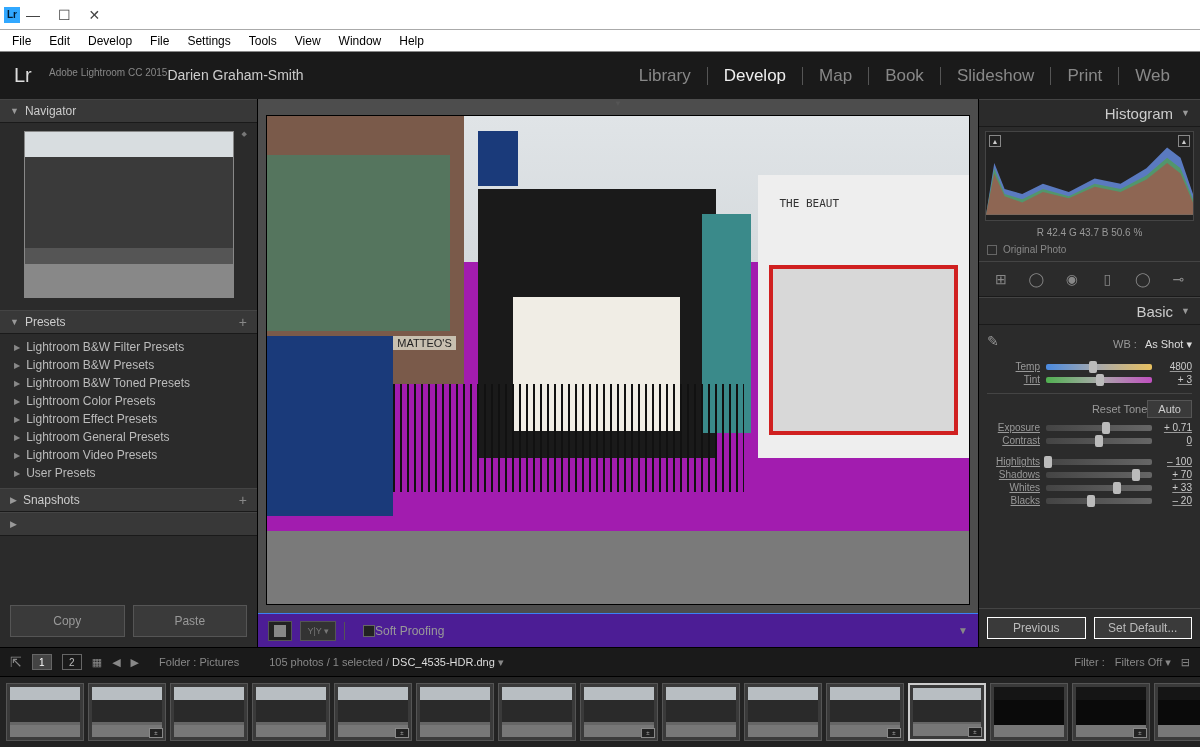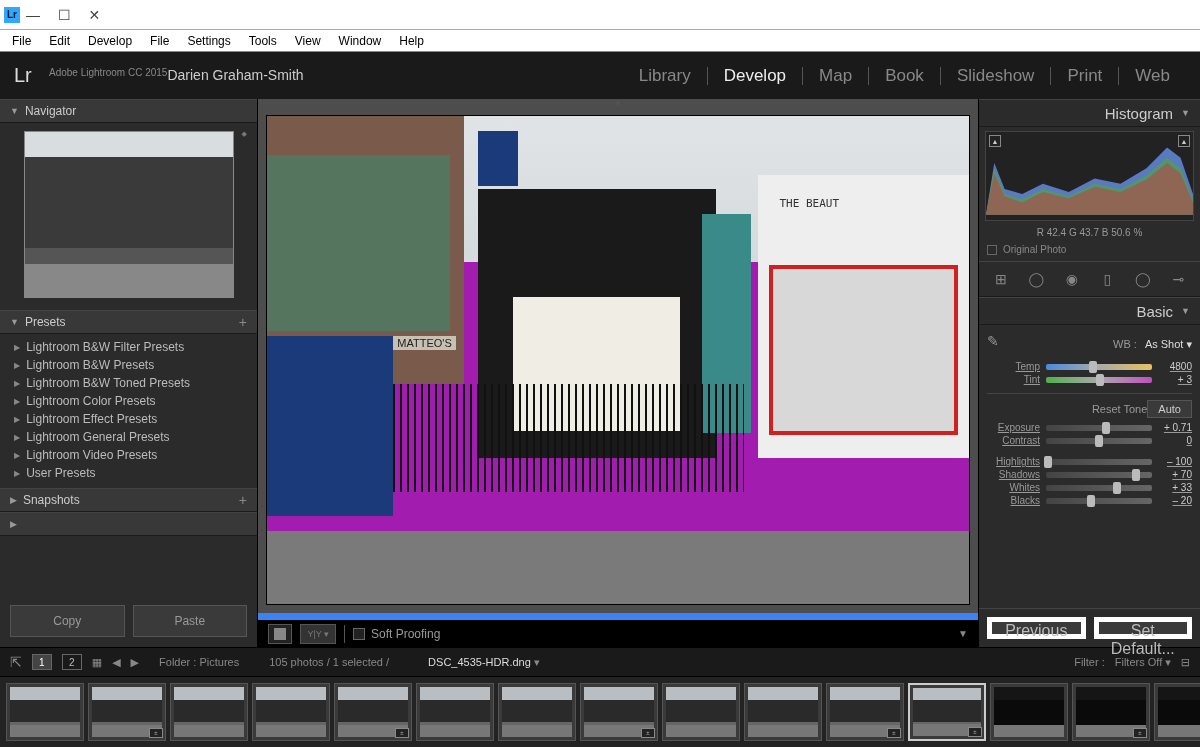--- a/index.html
+++ b/index.html
@@ -66,25 +66,25 @@
 .canvas .darkshop .window { position: absolute; top: 40%; left: 15%; width: 70%; height: 50%; background: #f0ede5; }
 .canvas .tealdoor { position: absolute; top: 20%; left: 62%; width: 7%; height: 45%; background: #3a8a8a; }
 .canvas .whiteshop { position: absolute; top: 12%; right: 0; width: 30%; height: 58%; background: #eee; }
 .canvas .whiteshop .redframe { position: absolute; top: 32%; left: 5%; right: 5%; height: 60%; border: 4px solid #d02020; background: #d8d8d8; }
 .canvas .whiteshop .signtext { position: absolute; top: 8%; left: 10%; font-size: 11px; color: #333; font-family: monospace; }
 .canvas .blue-container { position: absolute; top: 45%; left: 0; width: 18%; height: 37%; background: #1a3a7a; }
 .canvas .railing { position: absolute; top: 55%; left: 18%; width: 50%; height: 22%; background: repeating-linear-gradient(90deg, #111 0 2px, transparent 2px 7px); }
 .canvas .road { position: absolute; bottom: 0; left: 0; right: 0; height: 15%; background: #7a7a7a; }
 .canvas .matteos { position: absolute; top: 45%; left: 18%; font-size: 11px; color: #222; background: #c8c0b0; padding: 1px 4px; }
 
-.toolbar { height: 34px; background: #000000; border-top: 7px solid #3b82f6; display: flex; align-items: center; padding: 0 10px; gap: 8px; }
+.toolbar { height: 34px; background: #4c1d95; border-top: 1px solid #3b82f6; display: flex; align-items: center; padding: 0 10px; gap: 8px; }
 .loupe-btn { width: 24px; height: 20px; background: #222; border: 1px solid #555; display: flex; align-items: center; justify-content: center; cursor: pointer; }
 .loupe-btn .inner { width: 12px; height: 12px; background: #888; }
 .compare-btn { width: 36px; height: 20px; background: #333; border: 1px solid #555; display: flex; align-items: center; justify-content: center; gap: 2px; cursor: pointer; color: #777; font-size: 9px; }
-.soft-proof { display: flex; align-items: center; gap: 6px; color: #999; }
+.soft-proof { display: flex; align-items: center; gap: 0; color: #999; margin-left: 10px; }
 .soft-proof .checkbox { width: 12px; height: 12px; border: 1px solid #666; background: #222; cursor: pointer; }
 .toolbar .tri-down { margin-left: auto; color: #888; font-size: 10px; cursor: pointer; }
 
 
 .histogram-box { margin: 4px 6px; height: 90px; background: #222; border: 1px solid #444; position: relative; overflow: hidden; }
 .histogram-box svg { position: absolute; inset: 0; }
 .hist-clip-l, .hist-clip-r { position: absolute; top: 3px; width: 12px; height: 12px; border: 1px solid #888; display: flex; align-items: center; justify-content: center; font-size: 7px; color: #ccc; cursor: pointer; }
 .hist-clip-l { left: 3px; }
 .hist-clip-r { right: 3px; }
 .hist-rgb { text-align: center; font-size: 10px; color: #999; margin: 2px 0 4px; }
@@ -112,29 +112,29 @@
 .slider-row .track { flex: 1; height: 6px; background: linear-gradient(90deg, #444, #666); border-radius: 2px; position: relative; cursor: pointer; }
 .slider-row .track.temp { background: linear-gradient(90deg, #4a8ae0, #aaa, #e8c060); }
 .slider-row .track.tint { background: linear-gradient(90deg, #50b050, #aaa, #c050c0); }
 .slider-row .thumb { position: absolute; top: -3px; width: 8px; height: 12px; background: #bbb; border-radius: 2px; transform: translateX(-50%); }
 .slider-row .val { flex: 0 0 34px; text-align: right; font-size: 10px; color: #ccc; }
 .reset-tone-row { display: flex; align-items: center; margin: 8px 0 4px; border-top: 1px solid #444; padding-top: 6px; }
 .reset-tone-row .label { flex: 1; text-align: right; cursor: pointer; }
 .reset-tone-row .auto-btn { padding: 2px 10px; background: #3a3a3a; border: 1px solid #555; color: #ccc; cursor: pointer; font-size: 11px; }
 
 .prev-default { display: flex; gap: 8px; padding: 8px; margin-top: auto; border-top: 1px solid #444; }
-.prev-default button { flex: 1; height: 22px; background: #3a3a3a; border: 5px solid #ffffff; color: #bbb; font-size: 16px; cursor: pointer; }
+.prev-default button { flex: 1; height: 22px; background: #3a3a3a; border: 1px solid #ffffff; color: #bbb; font-size: 12px; cursor: pointer; }
 
 
 .sec-toolbar { height: 29px; background: #1a1a1a; display: flex; align-items: center; padding: 0 10px; gap: 10px; border-top: 1px solid #000; color: #888; font-size: 11px; }
 .sec-toolbar .view-mode { width: 20px; height: 16px; border: 1px solid #666; display: flex; align-items: center; justify-content: center; font-size: 10px; color: #bbb; cursor: pointer; }
 .sec-toolbar .view-mode.sel { background: #444; color: #fff; }
 .sec-toolbar .grid-icon, .sec-toolbar .arrow { cursor: pointer; }
 .sec-toolbar .folder { margin-left: 10px; }
-.sec-toolbar .filename { color: #ddd; margin-left: 36px; }
+.sec-toolbar .filename { color: #ddd; }
 .sec-toolbar .filter { margin-left: auto; }
 
 
 .filmstrip { height: 71px; background: #232323; display: flex; align-items: center; padding: 4px 6px; gap: 4px; overflow: hidden; border-top: 1px solid #000; }
 .thumb-cell { width: 78px; height: 58px; background: #3a3a3a; border: 1px solid #555; position: relative; cursor: pointer; flex: 0 0 auto; }
 .thumb-cell.sel { border: 2px solid #ccc; }
 .thumb-cell .img { position: absolute; inset: 3px; background: #666; overflow: hidden; }
 .thumb-cell .img .s1 { position: absolute; inset: 0 0 40% 0; background: #b8bec2; }
 .thumb-cell .img .s2 { position: absolute; top: 25%; left: 0; right: 0; height: 45%; background: #2a2a2a; }
 .thumb-cell .img .s3 { position: absolute; bottom: 0; left: 0; right: 0; height: 25%; background: #777; }

